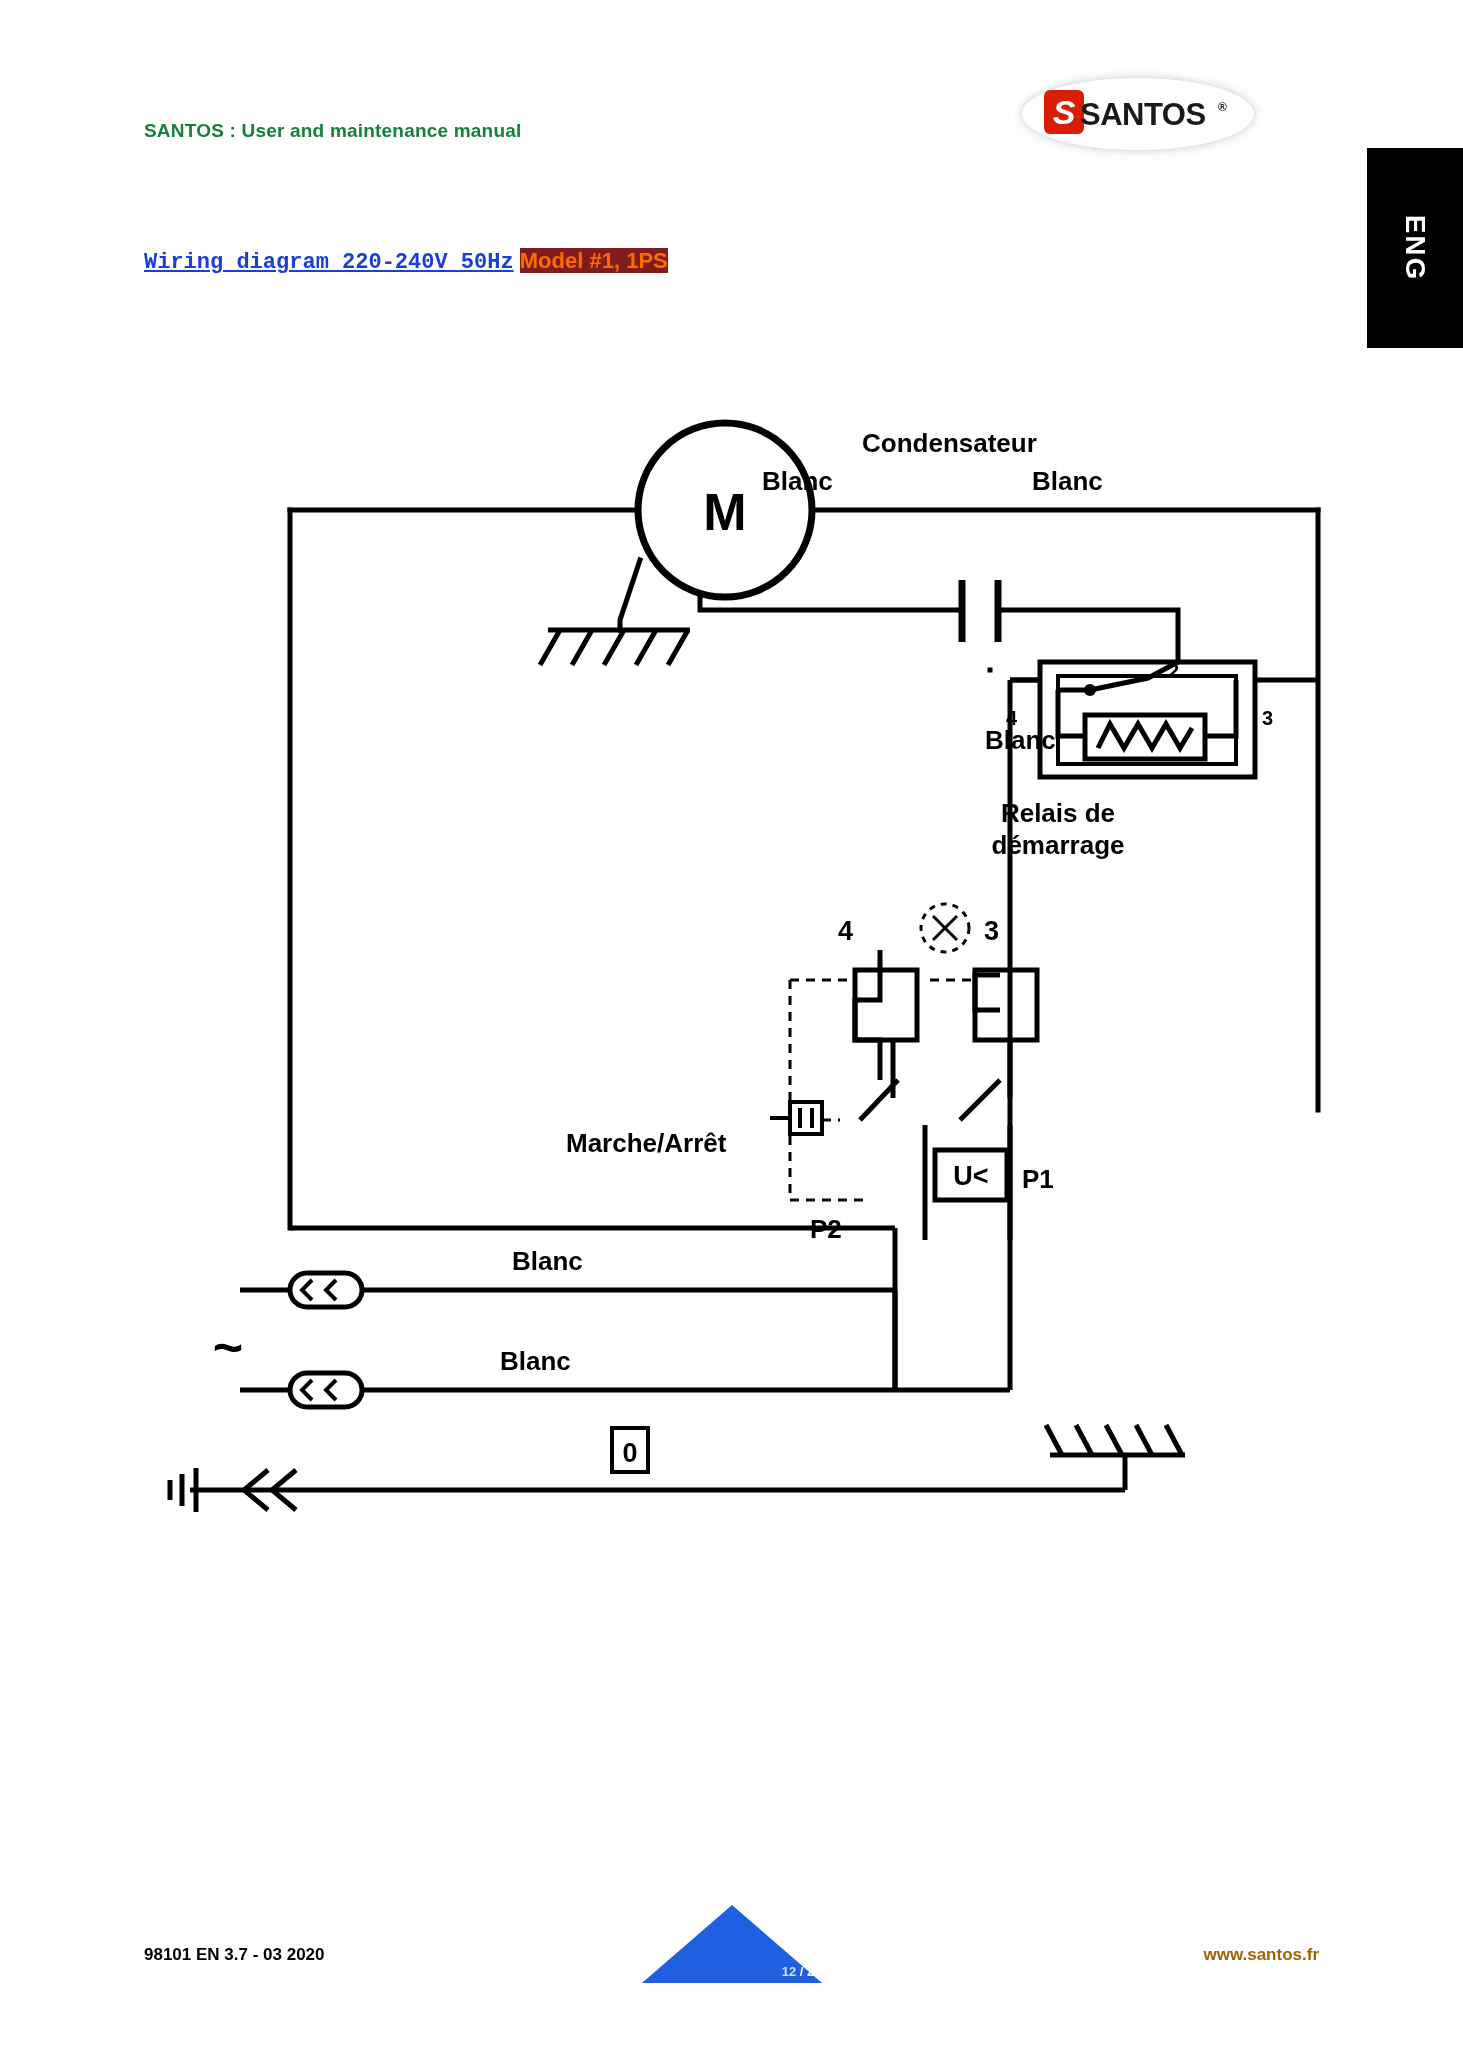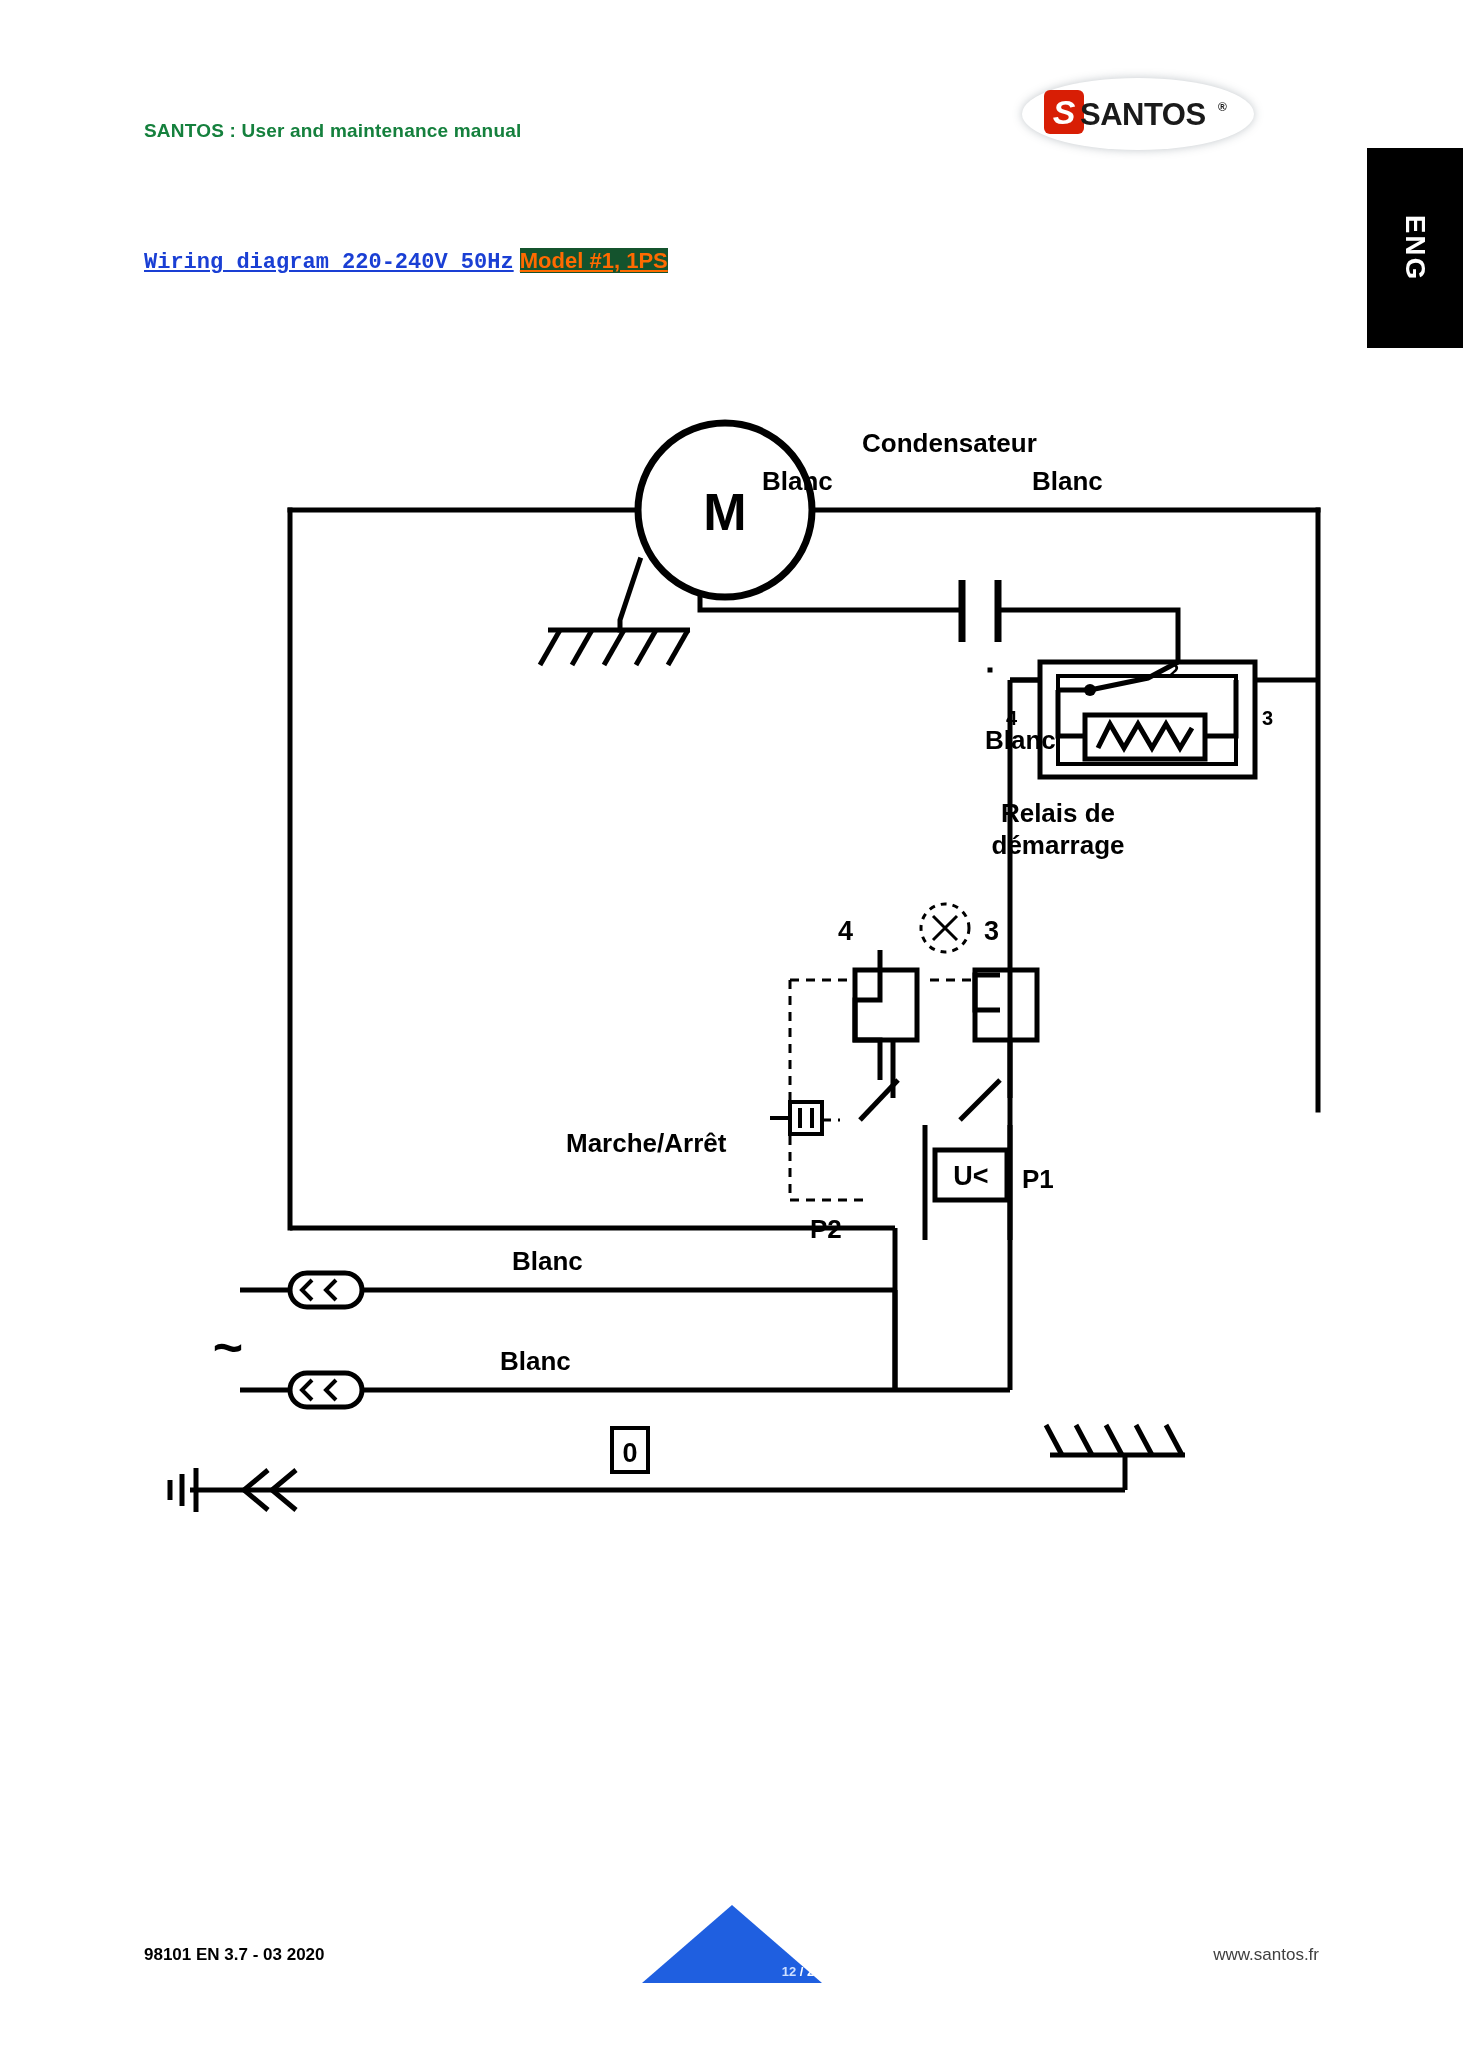--- a/index.html
+++ b/index.html
@@ -104,22 +104,21 @@
     font-weight: bold;
     white-space: nowrap;
   }
   .page-title .part1 {
     color: #1a3fd4;
     text-decoration: underline;
     font-family: Liberation Mono, monospace;
   }
   .page-title .part2 {
     color: #ff6a00;
-    background: #14532d;
-    text-decoration: underline;
+    background: #7f1d1d;
   }
 
   
   .diagram {
     position: absolute;
     left: 0;
     top: 380px;
     width: 1463px;
     height: 1300px;
   }
@@ -140,22 +139,22 @@
     font-size: 17px;
     font-weight: bold;
     color: #000000;
     text-align: center;
   }
   .footer-right {
     position: absolute;
     right: 144px;
     top: 1945px;
     font-size: 17px;
-    font-weight: normal;
-    color: #404040;
+    font-weight: bold;
+    color: #a16207;
   }
   .footer-page {
     position: absolute;
     left: 50%;
     top: 1905px;
     transform: translateX(-50%);
     width: 180px;
     height: 92px;
   }
   .tri {

